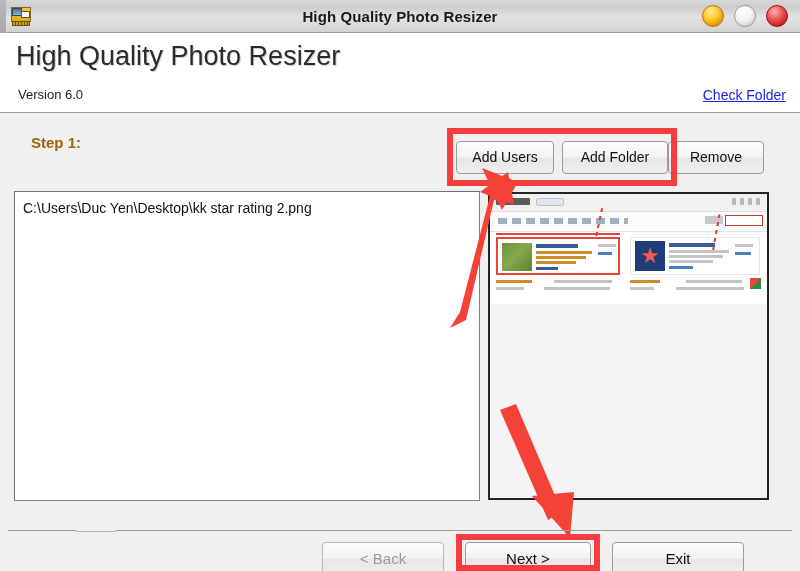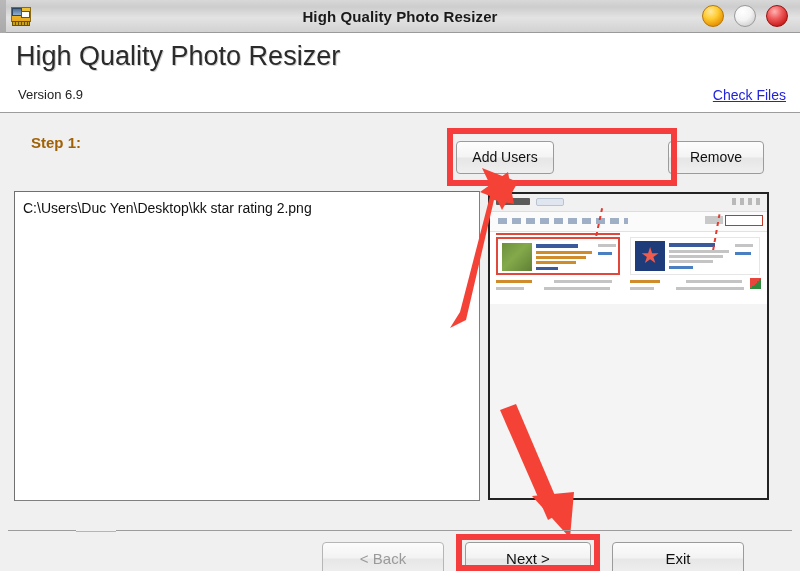--- a/index.html
+++ b/index.html
@@ -430,30 +430,31 @@
 
     <div class="win-btns">
       <div class="win-btn minimize"></div>
       <div class="win-btn maximize"></div>
       <div class="win-btn close"></div>
     </div>
   </div>
 
   <div id="header">
     <div id="app-heading">High Quality Photo Resizer</div>
-    <div id="version-label">Version 6.9</div>
-    <a id="check-update-link" href="#">Check Files</a>
+    <div id="version-label">Version 6.0</div>
+    <a id="check-update-link" href="#">Check Folder</a>
   </div>
   <div id="header-rule"></div>
 
   <div id="step-row">
     <div id="step-label">Step 1:</div>
   </div>
 
   <div class="toolbtn" id="btn-add-files">Add Users</div>
+  <div class="toolbtn" id="btn-add-folder">Add Folder</div>
   <div class="toolbtn" id="btn-remove">Remove</div>
 
   <div id="hl-add-buttons"></div>
 
   <div id="file-list">
     <div class="file-item">C:\Users\Duc Yen\Desktop\kk star rating 2.png</div>
   </div>
 
   <div id="preview-panel">
     <div id="preview-thumb">

